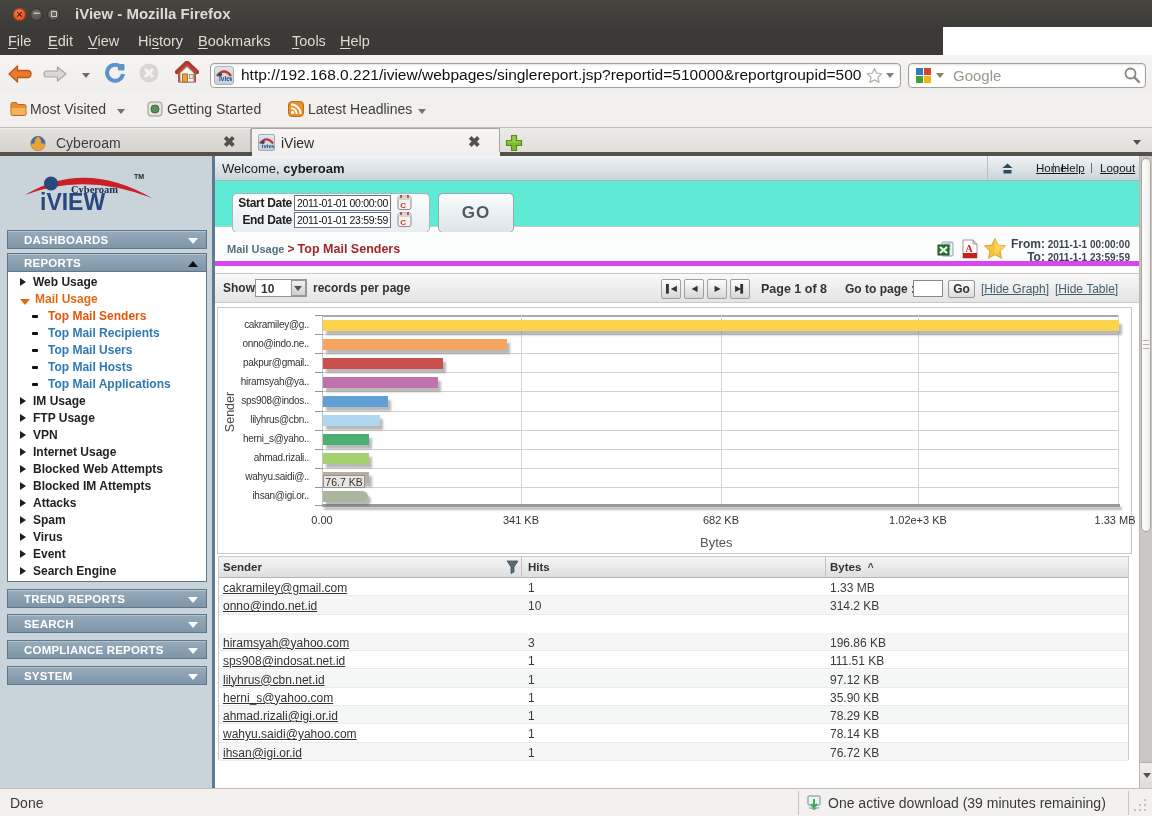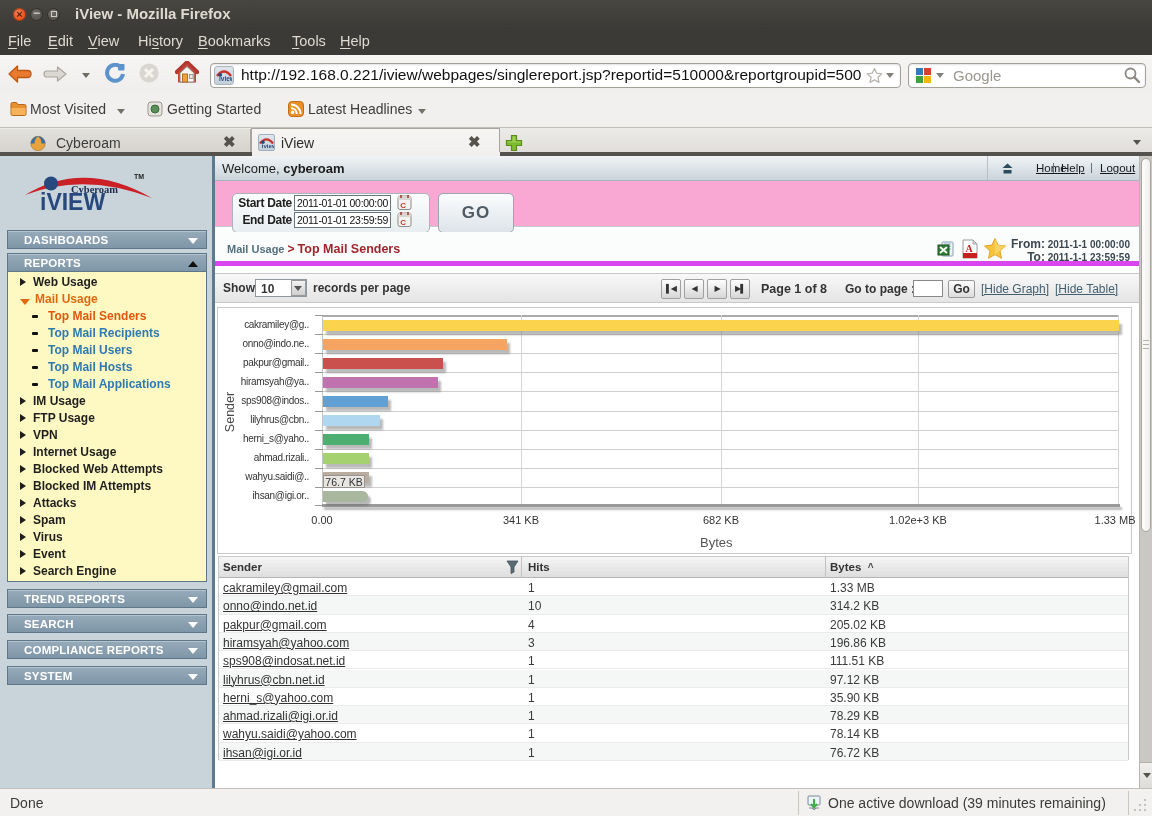--- a/index.html
+++ b/index.html
@@ -1,42 +1,42 @@
 <!DOCTYPE html>
 <html><head>
 <meta charset="utf-8">
 <style>
 * { margin:0; padding:0; box-sizing:border-box; }
 html,body { width:1152px; height:816px; overflow:hidden; }
 body { font-family:"Liberation Sans", sans-serif; position:relative; background:#fff; }
 .abs { position:absolute; }
 
 #titlebar { left:0; top:0; width:1152px; height:27px; background:linear-gradient(#484641,#3c3b37); }
-#menubar { left:0; top:27px; width:1152px; height:28px; background:#3b3a36; }
+#menubar { left:0; top:27px; width:943px; height:28px; background:#3b3a36; }
 .menuitem { position:absolute; top:6px; color:#dfdbd2; font-size:14.5px; }
 .menuitem u { text-decoration-thickness:1px; text-underline-offset:2px; }
 #navbar { left:0; top:55px; width:1152px; height:37px; background:linear-gradient(#f6f5f4,#efeeec); }
 #bookmarksbar { left:0; top:92px; width:1152px; height:35px; background:#f1f0ee; }
 .bmtext { position:absolute; top:9px; font-size:14px; color:#3c3c3c; }
 #tabbar { left:0; top:127px; width:1152px; height:29px; background:linear-gradient(#edebe8,#dfdcd8); border-top:1px solid #c2beb8; }
 #tabline { left:0; top:152px; width:1152px; height:4px; background:#55524d; }
 
 #content { left:0; top:156px; width:1152px; height:632px; background:#fff; overflow:hidden; }
 #sidebar { left:0; top:0; width:215px; height:632px; background:#c8d3da; border-right:3px solid #5e7a8e; }
 .sbhead { position:absolute; left:7px; width:200px; height:19px; background:linear-gradient(#97abba,#7e96a8); border:1px solid #5f7889; box-shadow:inset 0 1px 0 rgba(255,255,255,0.3); color:#fff; font-weight:bold; font-size:11.5px; line-height:18px; padding-left:16px; letter-spacing:0.2px; }
 .sbhead .tri { position:absolute; right:8px; top:7px; width:0; height:0; border-left:5px solid transparent; border-right:5px solid transparent; border-top:6px solid #fff; }
-#sbpanel { left:7px; top:116px; width:200px; height:310px; background:#fef9c3; border:1px solid #5f7889; border-top:none; }
+#sbpanel { left:7px; top:116px; width:200px; height:310px; background:#ffffff; border:1px solid #5f7889; border-top:none; }
 .mi1 { position:absolute; left:12px; font-size:12px; font-weight:bold; color:#1f1f1f; }
 .mi1 .ar { display:inline-block; width:0; height:0; border-top:4px solid transparent; border-bottom:4px solid transparent; border-left:6px solid #1f1f1f; margin-right:7px; }
 .mi2 { position:absolute; left:24px; font-size:12px; font-weight:bold; color:#2f79b3; }
 .mi2 .dash { display:inline-block; width:6px; height:3px; background:#10100f; margin-right:10px; vertical-align:middle; border-radius:1px; }
 
 #main { left:215px; top:0; width:924px; height:632px; background:#fff; }
 #welcome { left:0; top:0; width:924px; height:25px; background:linear-gradient(#f1f4f6,#cad4da); border-bottom:1px solid #a8b4bc; }
-#formsec { left:0; top:25px; width:924px; height:46px; background:#f9a8d4; border-bottom:1px solid #c2ccd3; }
+#formsec { left:0; top:25px; width:924px; height:46px; background:#5eead4; border-bottom:1px solid #c2ccd3; }
 #crumb { left:0; top:76px; width:924px; height:34px; background:#fbfcfc; border-bottom:5px solid #d946ef; }
 #toolbar { left:0; top:117px; width:924px; height:30px; background:linear-gradient(#f8f8f8,#e4e4e4); border-top:1px solid #c9c9c9; border-bottom:1px solid #c9c9c9; }
 .pgbtn { position:absolute; top:5px; width:20px; height:20px; background:linear-gradient(#fefefe,#d6d6d6); border:1px solid #a0a0a0; border-radius:2px; text-align:center; font-size:8px; color:#333; line-height:18px; letter-spacing:-1px; }
 #chartbox { left:2px; top:151px; width:915px; height:247px; background:#fff; border:1px solid #c9c9c9; }
 .ylab { position:absolute; right:822px; width:120px; text-align:right; font-size:10px; letter-spacing:-0.3px; color:#333; }
 .xlab { position:absolute; top:206px; width:80px; text-align:center; font-size:11px; color:#333; }
 .bar { position:absolute; left:105px; height:11px; box-shadow:3px 4px 2px rgba(100,100,100,0.45); }
 .hgrid { position:absolute; left:104px; width:796px; height:1px; background:#cfcfcf; }
 .vgrid { position:absolute; top:7px; width:1px; height:190px; background:#d4d4d4; }
 .tick { position:absolute; left:97px; width:8px; height:1px; background:#999; }
@@ -346,25 +346,20 @@
       <div class="trow" style="top:21px;">
           <span class="c1">cakramiley@gmail.com</span>
           <span class="c2">1</span>
           <span class="c3">1.33 MB</span>
         </div>
       <div class="trow" style="top:39.3px;background:#f5f6f6;">
           <span class="c1">onno@indo.net.id</span>
           <span class="c2">10</span>
           <span class="c3">314.2 KB</span>
         </div>
-      <div class="trow" style="top:57.6px;">
-          <span class="c1">pakpur@gmail.com</span>
-          <span class="c2">4</span>
-          <span class="c3">205.02 KB</span>
-        </div>
       <div class="trow" style="top:75.9px;background:#f5f6f6;">
           <span class="c1">hiramsyah@yahoo.com</span>
           <span class="c2">3</span>
           <span class="c3">196.86 KB</span>
         </div>
       <div class="trow" style="top:94.2px;">
           <span class="c1">sps908@indosat.net.id</span>
           <span class="c2">1</span>
           <span class="c3">111.51 KB</span>
         </div>

